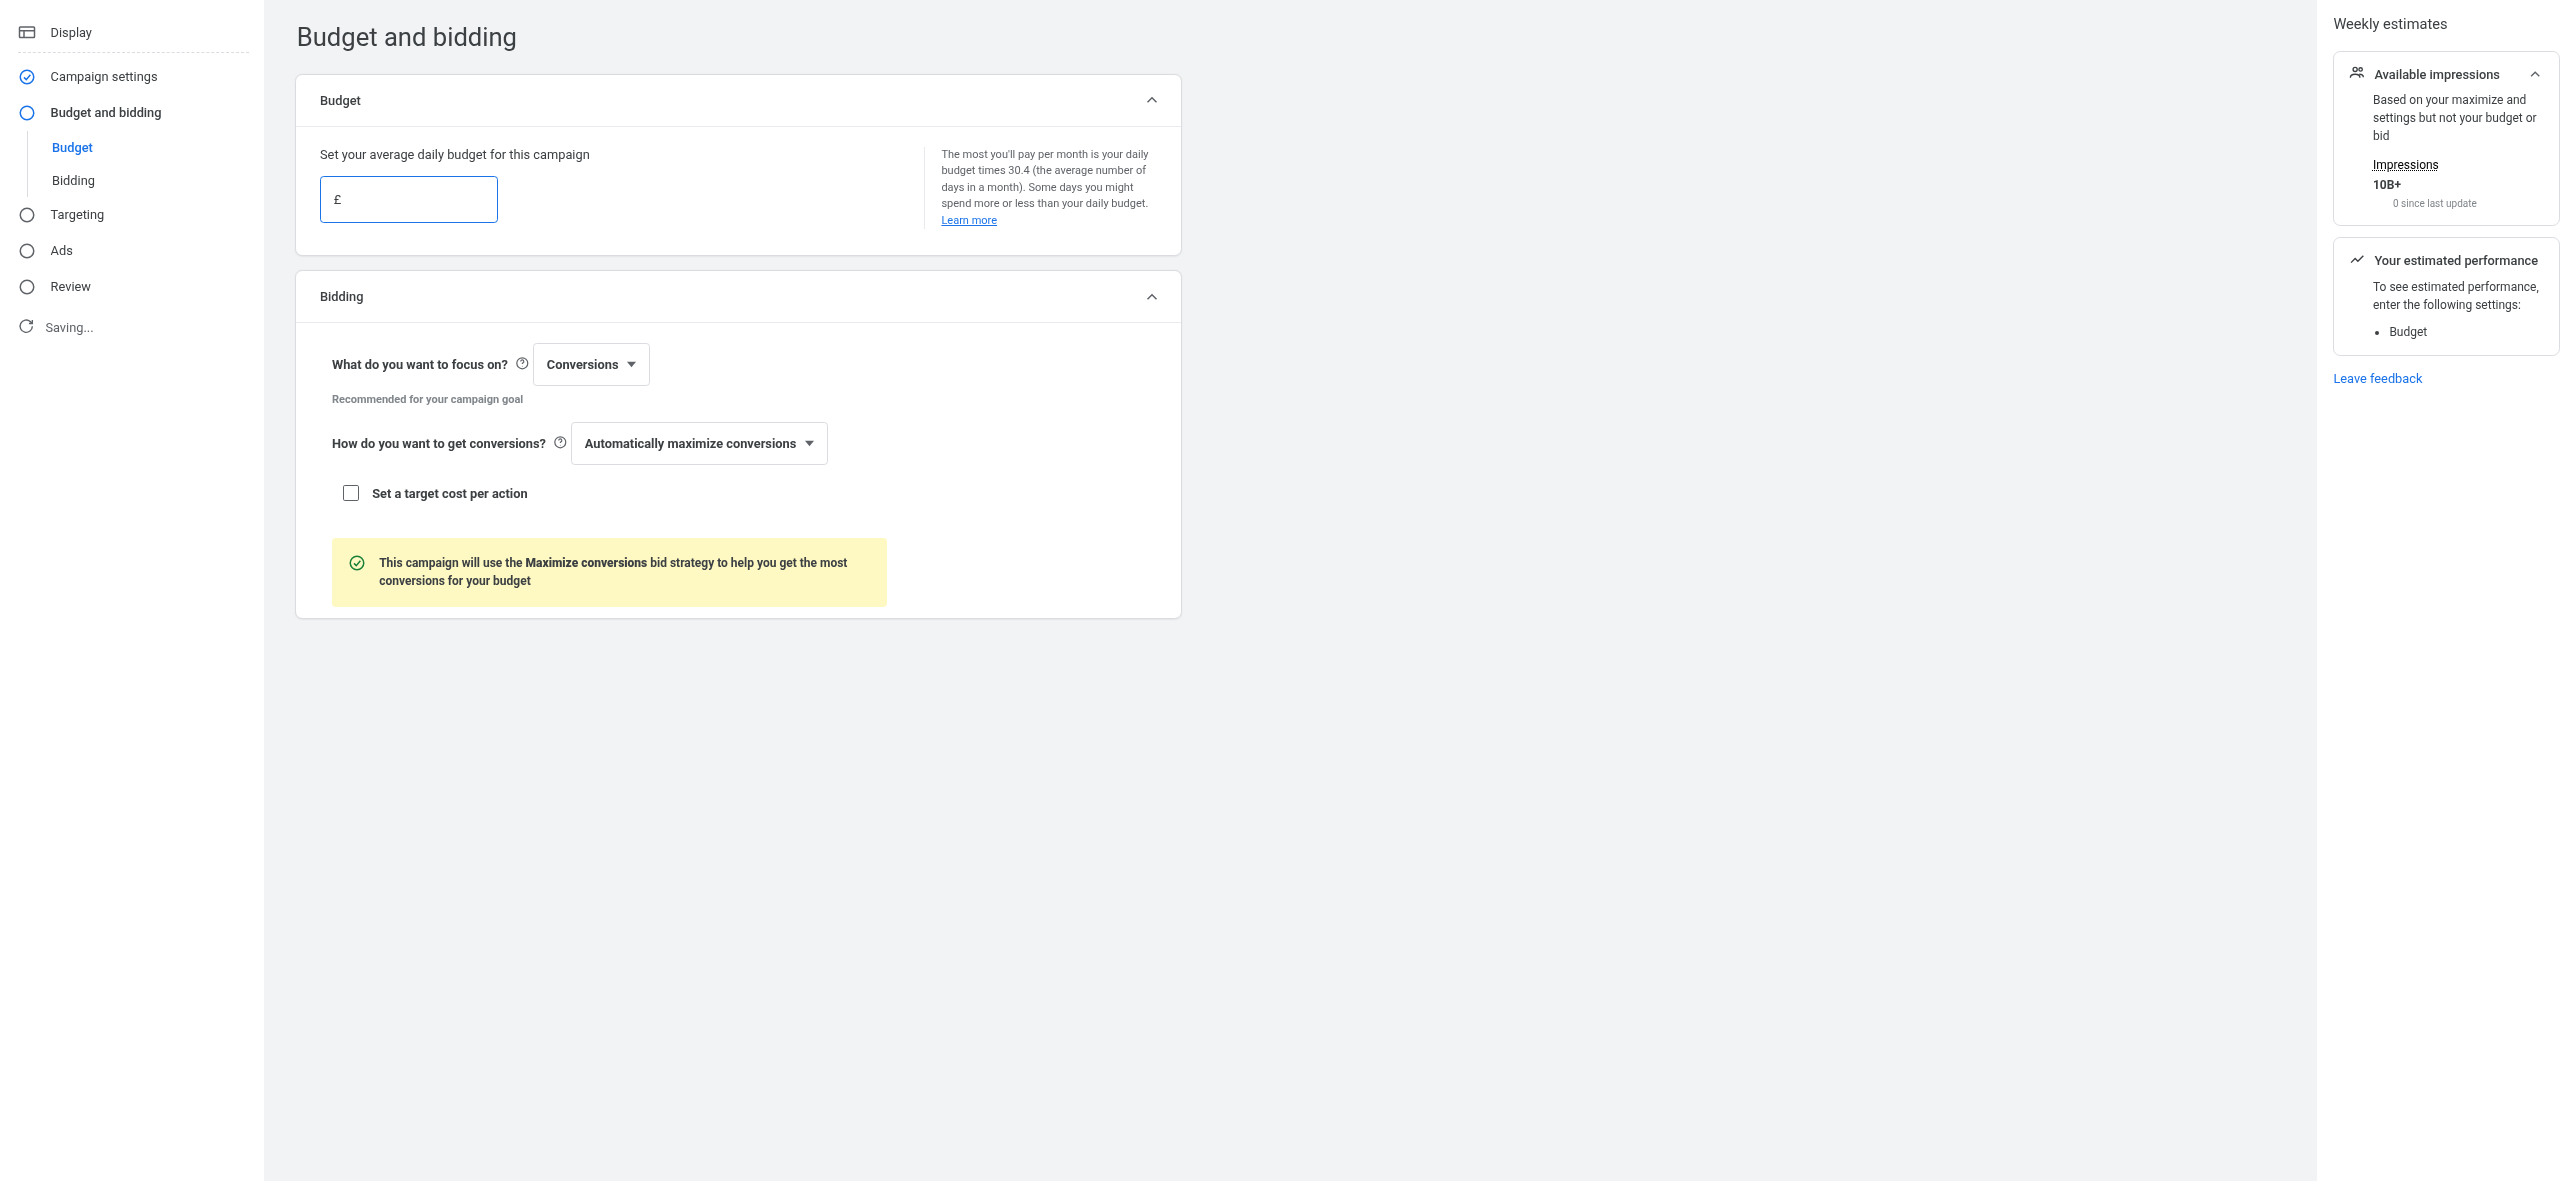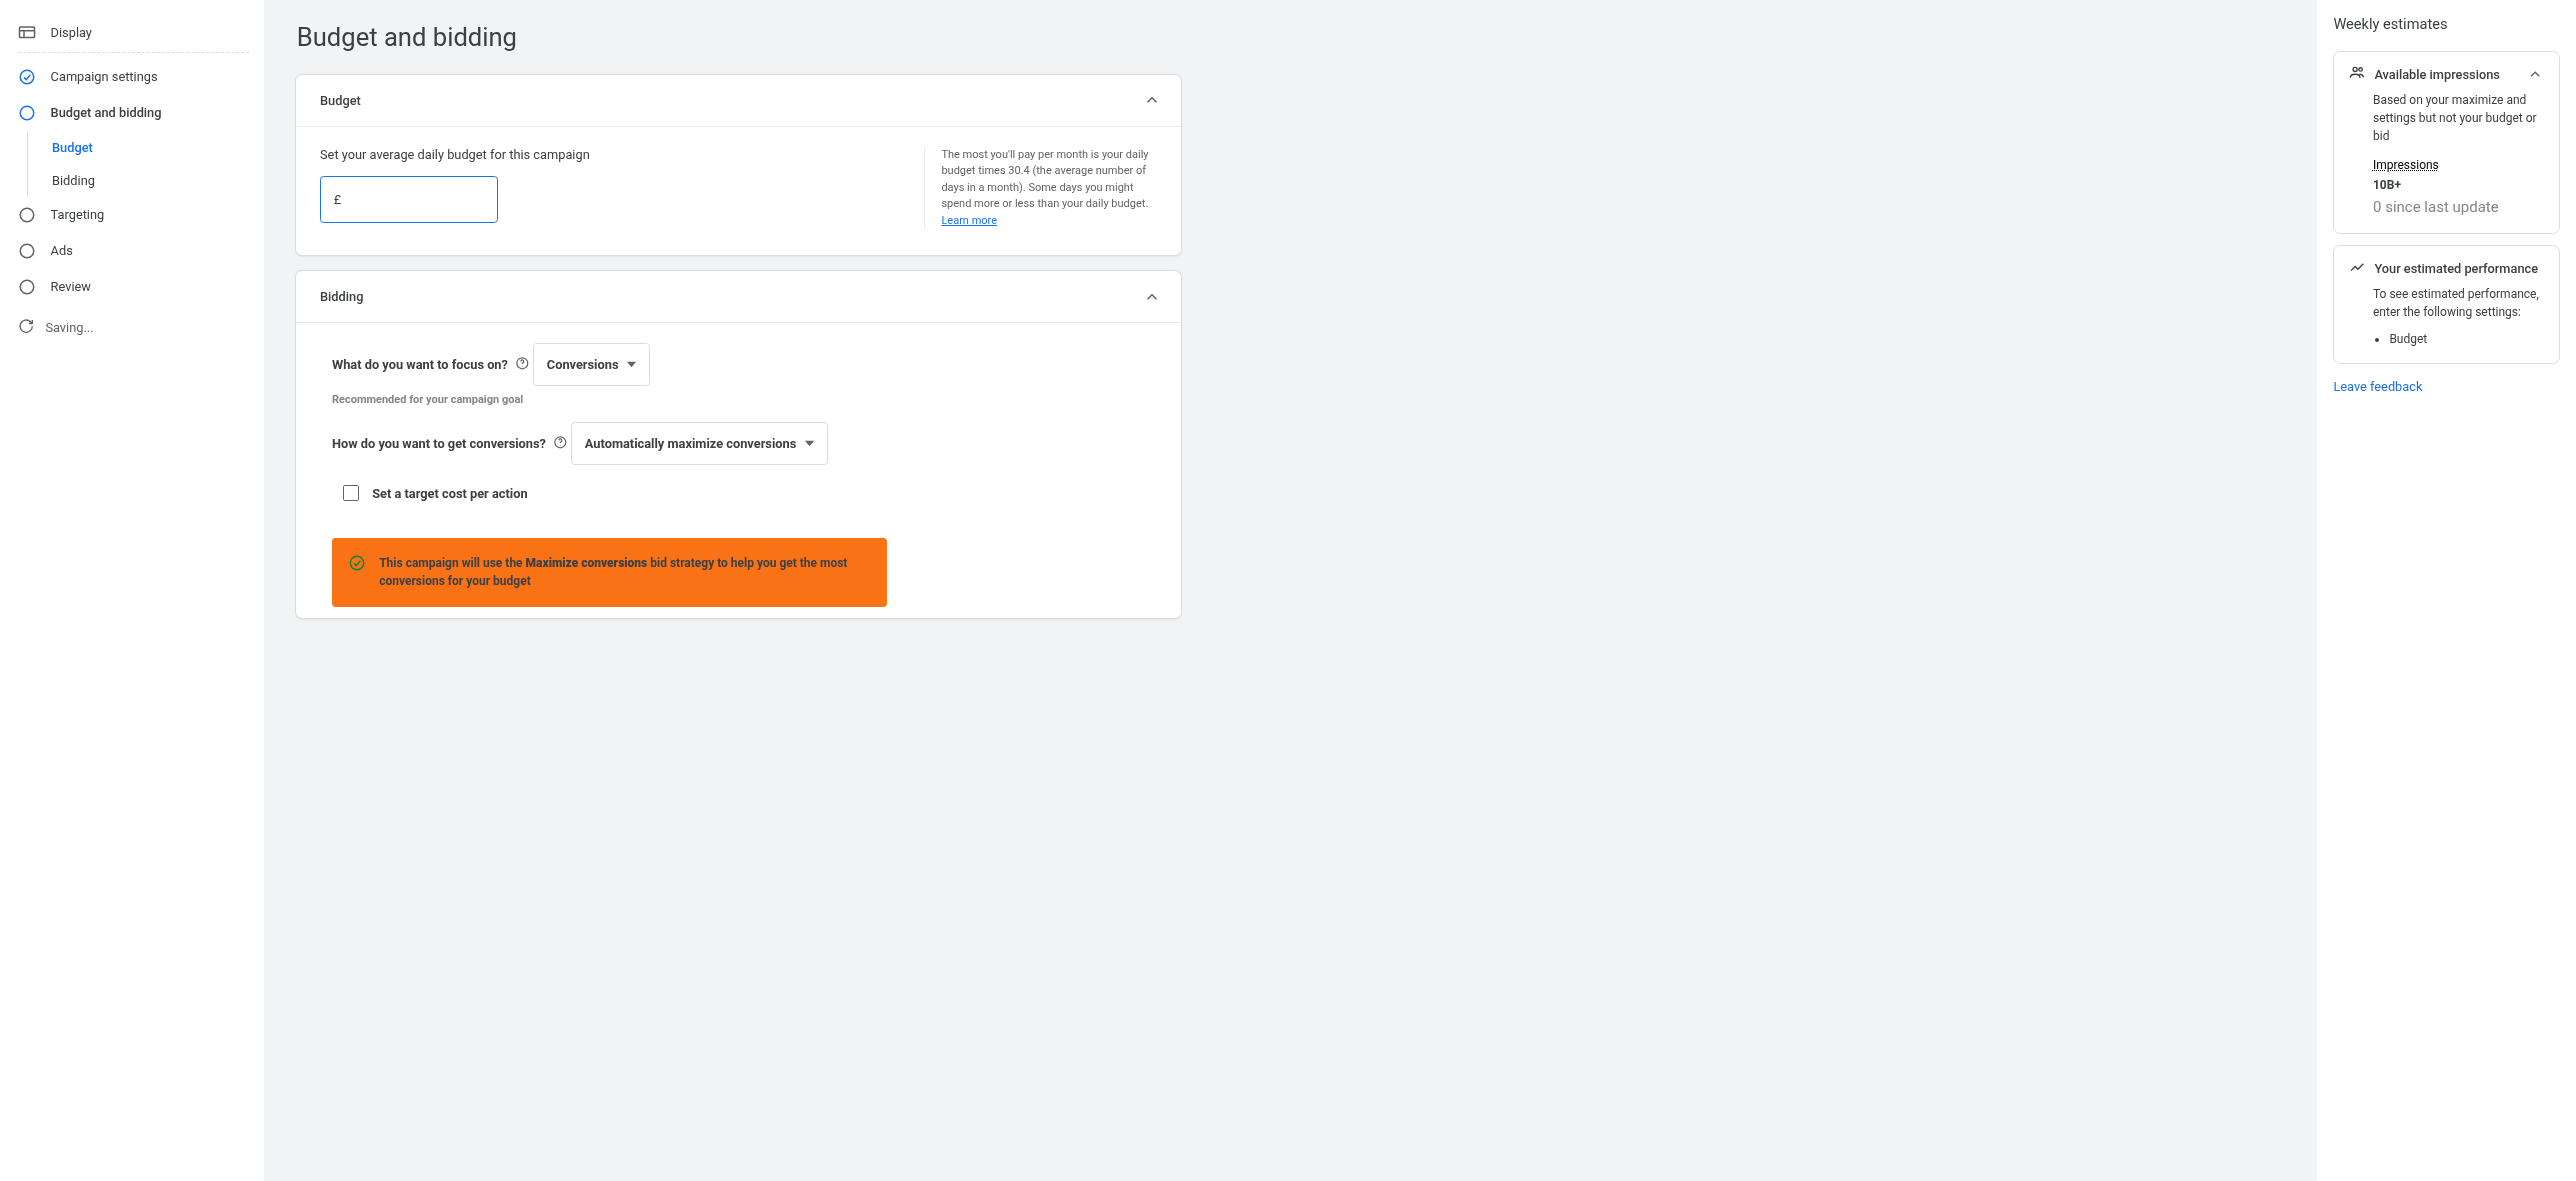--- a/index.html
+++ b/index.html
@@ -114,21 +114,21 @@
       display:inline-flex; align-items:center; gap:9px;
       border:0.9px solid #dadce0; border-radius:3.7px;
       padding: 12.8px 12.8px; font-size:12.8px; color:#3c4043;
       cursor:pointer; background:#fff;justify-content:flex-end;
     }
     .helper { font-size:11px; color:#80868b; margin-top:7.3px; margin-bottom: 16.4px; }
     .checkbox-row { display:flex; align-items:center; gap:12.8px; padding: 9px 0 5.5px 11px; font-size:12.8px;}
     .checkbox { width:16.4px; height:16.4px; border:1.8px solid #5f6368; border-radius:1.8px; flex:none; }
     .strategy-banner {
       margin-top: 31px;
-      background: #f97316;
+      background: #fef9c3;
       border-radius: 3.7px;
       padding: 16.4px 16.4px;
       display:flex; gap: 12.8px;
       font-size: 12px; color:#3c4043; line-height:1.5;
       width: 555px;
     }
 
     
     .right-panel {
       width: 259px; flex:none;
@@ -140,21 +140,21 @@
     .est-card {
       border:0.9px solid #dadce0; border-radius:7.3px;
       padding: 12.8px 14.6px 14.6px 14.6px;
       margin-bottom: 11px;
     }
     .est-header { display:flex; align-items:center; justify-content:space-between; margin-bottom:7.3px; }
     .est-header-left { display:flex; align-items:center; gap:9px; font-size:12.8px; font-weight:500; color:#3c4043;}
     .est-body { font-size:12px; color:#3c4043; line-height:1.5; padding-left: 24px; }
     .est-body .muted-label { color:#000000; text-decoration: underline dotted; font-size:12px; margin-top:11px; }
     .est-body .big { font-weight:700; font-size:12px; margin-top:1.8px; }
-    .est-body .sub { color:#80868b; font-size:15px; margin-top:1.8px; }
+    .est-body .sub { color:#80868b; font-size:10px; margin-top:1.8px;margin-left:20px; }
     .est-body ul { margin: 9px 0 0 16.4px; }
     .right-link { color:#1a73e8; font-size:12.8px; cursor:pointer; padding: 3.7px 0; }
 
     .chevron { width:18px; height:18px; display:flex; align-items:center; justify-content:center; }
 
     
     .center-outer::-webkit-scrollbar { width: 12.8px; }
     .center-outer::-webkit-scrollbar-thumb { background:#dadce0; border-radius:7.3px; border:2.7px solid #f1f3f4; }
   </style>
 </head>

